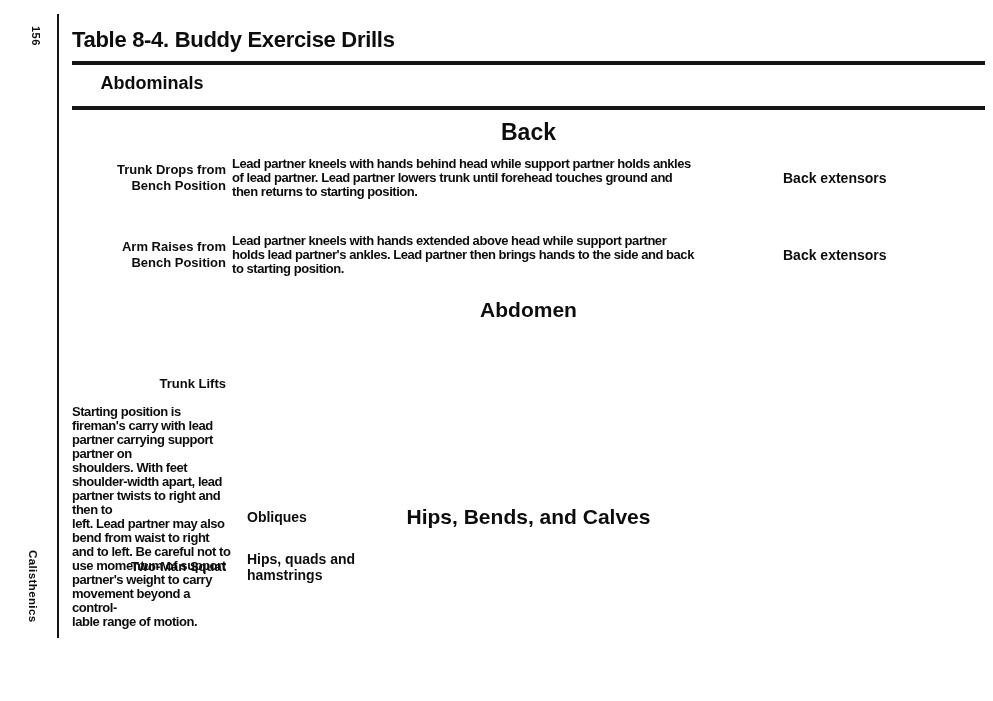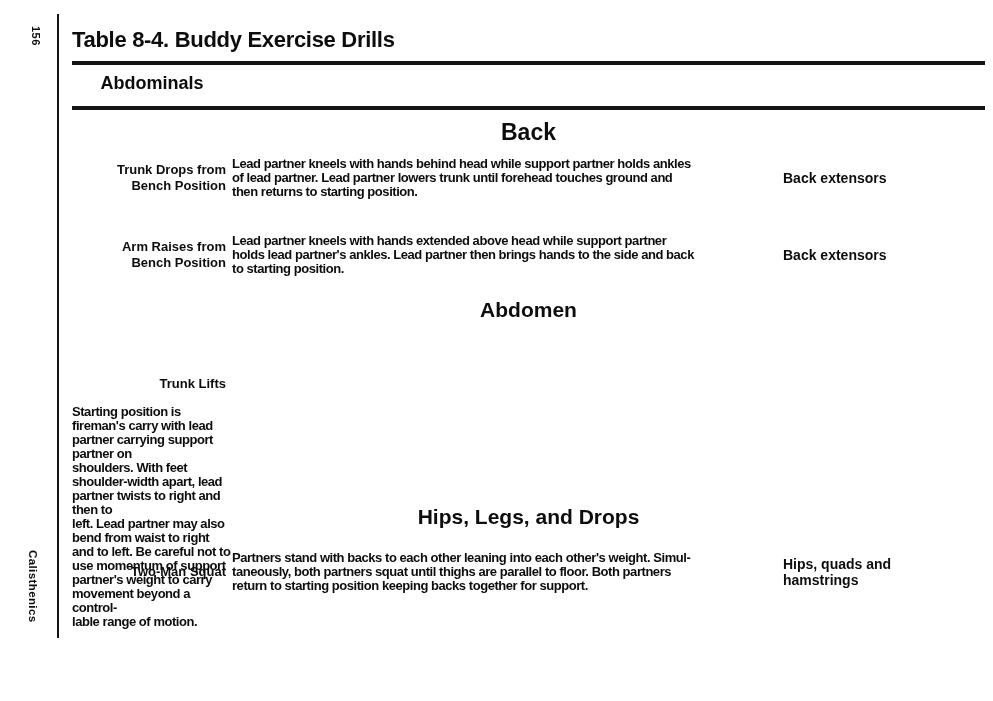--- a/index.html
+++ b/index.html
@@ -156,26 +156,24 @@
   <div class="content-abs col-grid row r3">
     <div class="cell-ex">Trunk Lifts</div>
   </div>
 
   <div class="content-abs col-grid row r4">
     <div class="cell-desc">Starting position is fireman's carry with lead partner carrying support partner on
 shoulders. With feet shoulder-width apart, lead partner twists to right and then to
 left. Lead partner may also bend from waist to right and to left. Be careful not to
 use momentum of support partner's weight to carry movement beyond a control-
 lable range of motion.</div>
+    <div class="cell-muscle">Obliques</div>
   </div>
 
-  <div class="content-abs section-heading sec-3">Hips, Legs, and Drops</div>
+  <div class="content-abs section-heading sec-3">Hips, Bends, and Calves</div>
 
   <div class="content-abs col-grid row r5">
     <div class="cell-ex">Two-Man Squat</div>
-    <div class="cell-desc">Partners stand with backs to each other leaning into each other's weight. Simul-
-taneously, both partners squat until thighs are parallel to floor. Both partners
-return to starting position keeping backs together for support.</div>
     <div class="cell-muscle">Hips, quads and
 hamstrings</div>
   </div>
 
 </div>
 
 </body></html>

